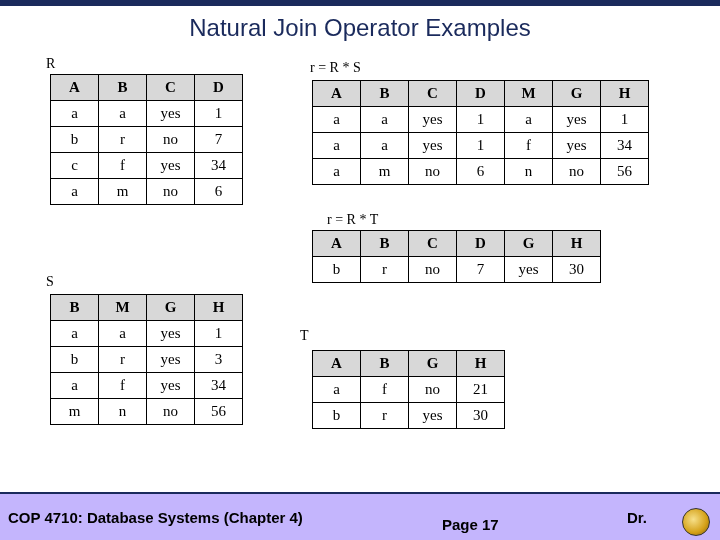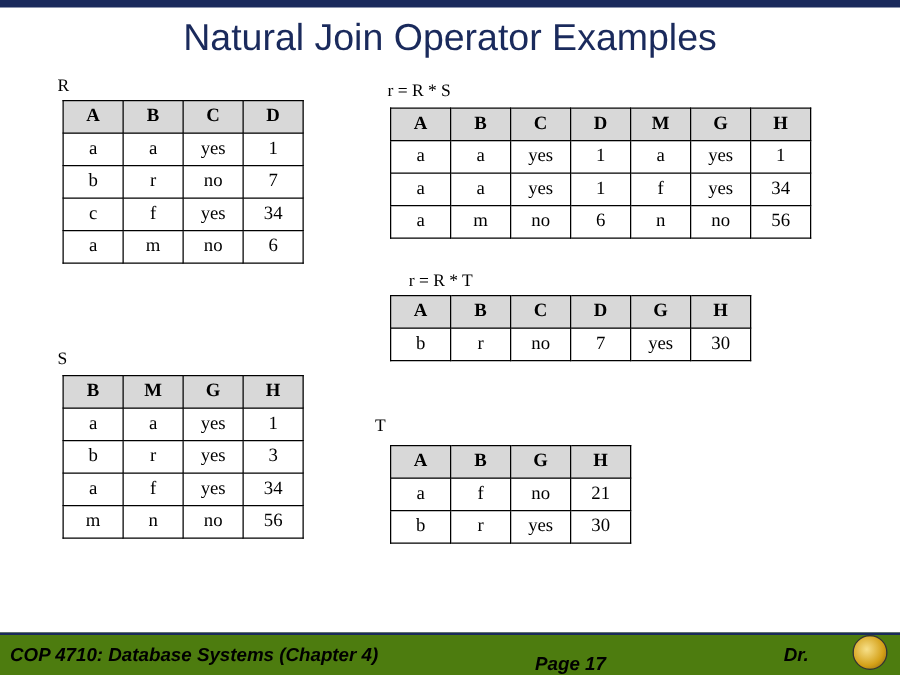--- a/index.html
+++ b/index.html
@@ -10,21 +10,21 @@
     font-family: Arial, Helvetica, sans-serif;
     position: relative;
     overflow: hidden;
   }
   .topbar {
     height: 6px;
     background: #1a2a5c;
   }
   .title {
     text-align: center;
-    font-size: 30px;
+    font-size: 24px;
     color: #1a2a5c;
     margin-top: 8px;
     margin-bottom: 14px;
     font-weight: normal;
   }
   .content {
     position: relative;
     width: 100%;
     height: 430px;
   }
@@ -50,35 +50,34 @@
     font-weight: bold;
   }
   
   .w4 th, .w4 td { width: 48px; }
   .w6 th, .w6 td { width: 48px; }
   .w7 th, .w7 td { width: 48px; }
 
   .footer {
     position: absolute;
     left: 0; right: 0; bottom: 0;
-    height: 34px;
-    background: #4d7c0f;
+    height: 48px;
+    background: #c4b5fd;
     border-top: 2px solid #1a2a5c;
     display: flex;
     align-items: center;
-    font-style: italic;
     font-weight: bold;
     font-family: Arial, sans-serif;
     font-size: 15px;
     color: #000;
     padding-left: 8px;
   }
   .footer .page {
     position: absolute;
-    left: 428px;
+    left: 442px;
     margin-top: 15px;
   }
   .footer .author {
     position: absolute;
     right: 73px;
   }
   .logo {
     position: absolute;
     right: 10px;
     bottom: 4px;

